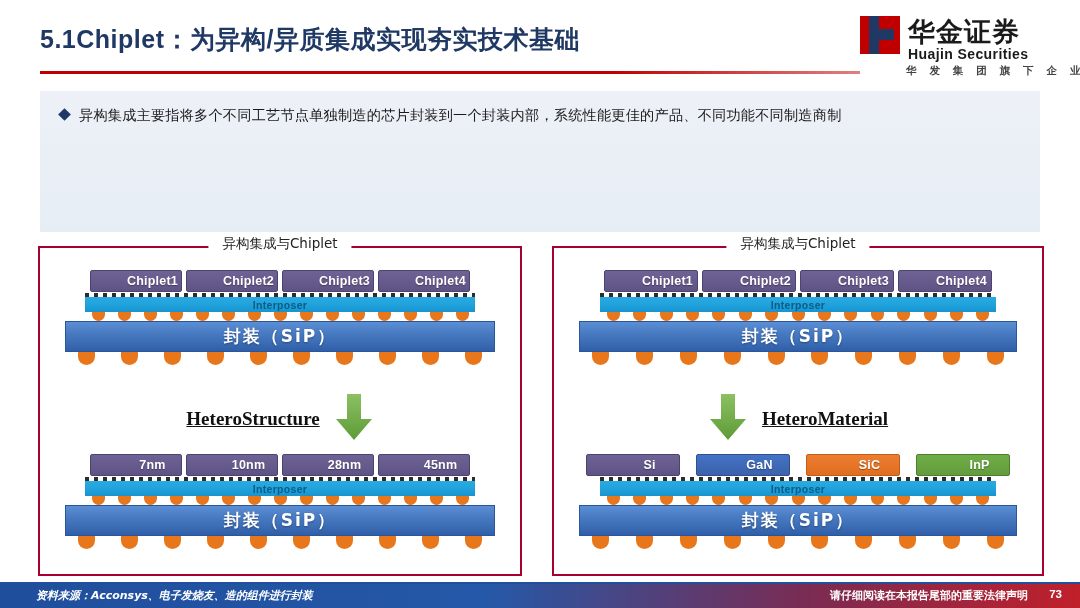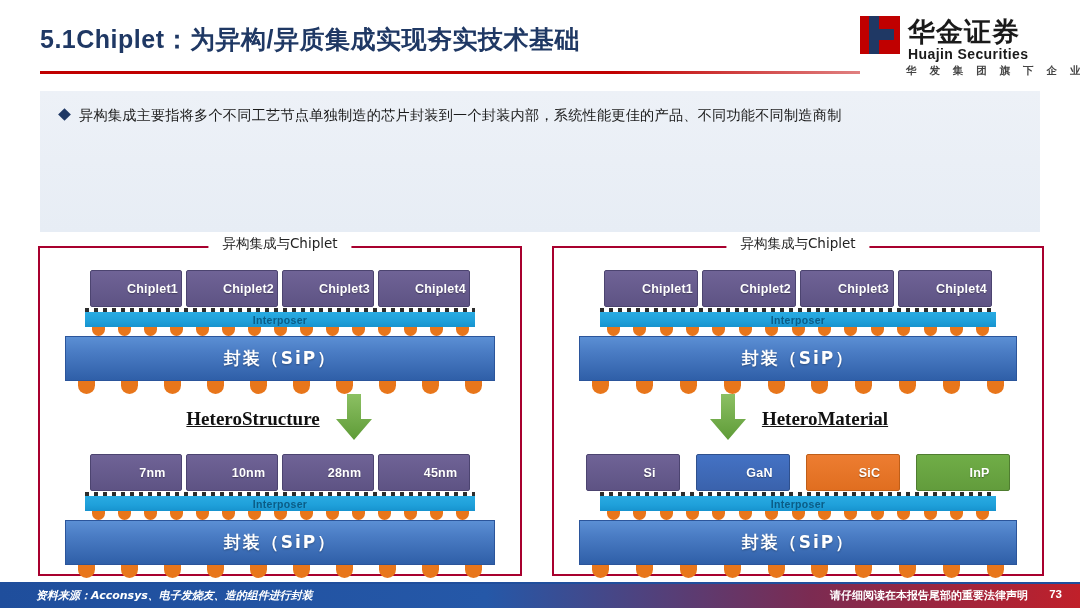--- a/index.html
+++ b/index.html
@@ -84,21 +84,21 @@
     background: #fff; padding: 0 14px; white-space: nowrap;
     font-size: 13.5px; color: #222; font-weight: 500;
     font-family:"DejaVu Sans","Liberation Sans",sans-serif;
   }
 
   .stack { position: absolute; left: 0; width: 100%; }
 
   
   .chiprow { display:flex; justify-content:center; gap:4px; }
   .chip {
-    height: 37px; border-radius: 2px;
+    height: 22px; border-radius: 2px;
     display:flex; align-items:center; justify-content:center;
     color:#fff; font-size:12.5px; font-weight:600;
     text-shadow: 0 1px 1px rgba(0,0,0,.35);
     letter-spacing:.2px;
     padding-left:33px;
   }
   .chip.purple { background: linear-gradient(180deg,#6F6396 0%, #5E5384 100%); border:1px solid #4c4470; }
   .chip.blue   { background: linear-gradient(180deg,#4472C4 0%, #3A62AC 100%); border:1px solid #2f508d; }
   .chip.orange { background: linear-gradient(180deg,#ED7D31 0%, #E06E20 100%); border:1px solid #bf5e18; }
   .chip.green  { background: linear-gradient(180deg,#70AD47 0%, #629C3C 100%); border:1px solid #4f7d30; }
@@ -127,21 +127,21 @@
   }
   
   .balls-lg { height: 13px; margin: 0 auto; position: relative; }
   .balls-lg span {
     position:absolute; top:0; width:17px; height:13px;
     background:#E8761B; border-radius: 0 0 9px 9px;
   }
 
   
   .sip {
-    height: 45px; margin: 0 auto;
+    height: 31px; margin: 0 auto;
     background: linear-gradient(180deg,#5B8FD4 0%, #4A7CC4 35%, #2F5FA8 100%);
     border:1px solid #2b559b;
     display:flex; align-items:center; justify-content:center;
     color:#fff; font-size:17px; font-weight:700; letter-spacing:2px;
     text-shadow:0 1px 2px rgba(0,0,0,.3);
     font-family:"DejaVu Sans","Liberation Sans",sans-serif;
   }
 
   
   .transition {

